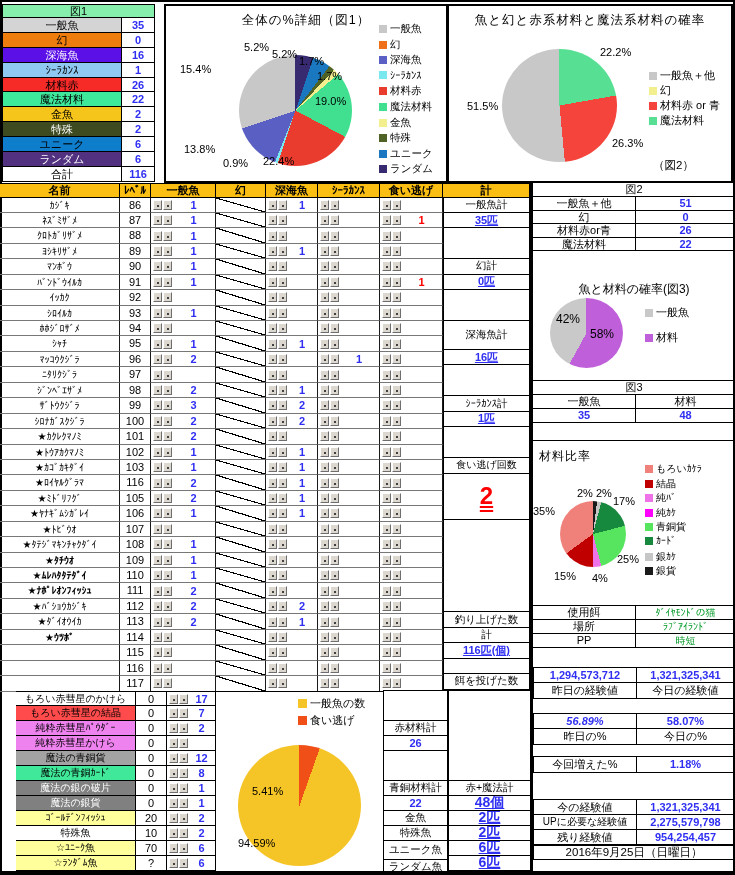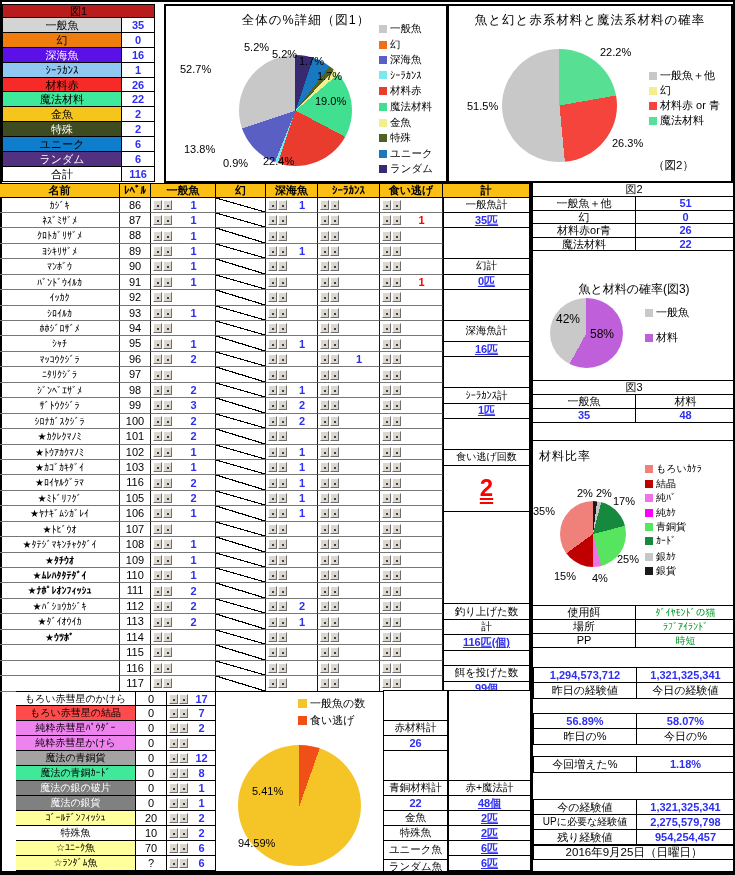--- a/index.html
+++ b/index.html
@@ -6,21 +6,21 @@
   *{box-sizing:border-box;}
   .sheet{
     position:relative;width:735px;height:875px;background:#fff;
     font-family:"Liberation Sans","DejaVu Sans",sans-serif;font-size:11px;color:#000;
     box-shadow:inset 0 0 0 2px #000;overflow:hidden;
   }
   .abs{position:absolute;}
   
   #fig1{left:2px;top:4px;width:153px;}
   #fig1 .trow{display:flex;height:14.9px;border-left:1px solid #000;}
-  #fig1 .ttl{height:14px;border:1px solid #000;text-align:center;font-size:11px;line-height:13px;background:#b91c1c;}
+  #fig1 .ttl{height:14px;border:1px solid #000;text-align:center;font-size:11px;line-height:13px;background:#86efac;}
   .f1l{width:119px;border-right:1px solid #000;border-bottom:1px solid #000;text-align:center;line-height:14px;font-size:11px;overflow:hidden;}
   .f1v{flex:1;border-right:1px solid #000;border-bottom:1px solid #000;text-align:center;line-height:14px;font-weight:bold;color:#2f2ff2;}
   
   .panel{border:2px solid #000;background:#fff;}
   #pie1-panel{left:164px;top:4px;width:284px;height:179px;}
   #pie2-panel{left:447px;top:4px;width:286px;height:179px;}
   .ptitle{position:absolute;left:0;right:0;top:6px;text-align:center;font-size:12.5px;letter-spacing:1px;}
   .pie{position:absolute;border-radius:50%;}
   .plabel{position:absolute;white-space:nowrap;font-size:11px;color:#000;}
   .lgitem{position:absolute;display:flex;align-items:center;gap:3px;white-space:nowrap;}
@@ -53,21 +53,21 @@
   .blv{width:31px;border-right:1px solid #000;border-bottom:1px solid #000;text-align:center;font-size:11px;line-height:14px;}
   .bcnt{flex:1;border-right:1px solid #000;border-bottom:1px solid #000;display:flex;align-items:center;padding-left:2px;}
   #btable .brow:first-child .bname,#btable .brow:first-child .blv,#btable .brow:first-child .bcnt{border-top:1px solid #000;}
   
   #bpie-panel{left:216px;top:691px;width:167px;height:180px;border-top:1px solid #000;}
   
   #bcolA{left:383px;top:691px;width:65px;}
   #bcolB{left:448px;top:691px;width:83px;}
   .bseg{border:1px solid #000;margin-top:-1px;display:flex;align-items:center;justify-content:center;text-align:center;background:#fff;font-size:10.5px;overflow:hidden;}
   .bseg.bv{color:#2f2ff2;font-weight:bold;font-size:11px;}
-  .bseg.bvu{color:#2f2ff2;font-weight:bold;font-size:11px;text-decoration:underline;}
+  .bseg.bvu{color:#2f2ff2;font-weight:bold;font-size:14px;text-decoration:underline;}
   
   #rpanel{left:530px;top:183px;width:205px;height:692px;border-left:3px solid #000;}
   .rrow{display:flex;border-bottom:1px solid #000;}
   .rl{width:103px;border-right:1px solid #000;text-align:center;overflow:hidden;}
   .rv2{flex:1;text-align:center;font-weight:bold;color:#2f2ff2;overflow:hidden;}
   #fig2-tbl{left:0;top:0;width:202px;}
   #fig2-tbl .ttl,#fig3-tbl .ttl{height:14px;border-bottom:1px solid #000;text-align:center;font-size:11px;line-height:13px;}
   #fig2-tbl .rrow{height:13.5px;line-height:12.5px;font-size:11px;}
   #pie3-box{left:0;top:68px;width:202px;height:130px;border-bottom:1px solid #000;}
   #fig3-tbl{left:0;top:198px;width:202px;}
@@ -141,21 +141,21 @@
     <div class="ptitle">全体の%詳細（図1）</div>
     <div class="pie" id="pie1" style="left: 73px; top: 49px; width: 113px; height: 111px; background: conic-gradient(rgb(56, 42, 112) 0deg, rgb(56, 42, 112) 18.7013deg, rgb(26, 120, 192) 18.7013deg, rgb(26, 120, 192) 37.4026deg, rgb(79, 98, 38) 37.4026deg, rgb(79, 98, 38) 43.5165deg, rgb(243, 239, 142) 43.5165deg, rgb(243, 239, 142) 49.6304deg, rgb(65, 224, 145) 49.6304deg, rgb(65, 224, 145) 117.962deg, rgb(233, 59, 46) 117.962deg, rgb(233, 59, 46) 198.521deg, rgb(121, 233, 239) 198.521deg, rgb(121, 233, 239) 201.758deg, rgb(90, 95, 196) 201.758deg, rgb(90, 95, 196) 251.389deg, rgb(200, 200, 200) 251.389deg, rgb(200, 200, 200) 360deg);"></div>
   <div class="plabel" style="left: 78px; top: 35px; font-size: 11px;">5.2%</div>
       <div class="plabel" style="left: 106px; top: 42px; font-size: 11px;">5.2%</div>
       <div class="plabel" style="left: 133px; top: 49px; font-size: 11px;">1.7%</div>
       <div class="plabel" style="left: 151px; top: 64px; font-size: 11px;">1.7%</div>
       <div class="plabel" style="left: 149px; top: 89px; font-size: 11px;">19.0%</div>
       <div class="plabel" style="left: 97px; top: 149px; font-size: 11px;">22.4%</div>
       <div class="plabel" style="left: 57px; top: 151px; font-size: 11px;">0.9%</div>
       <div class="plabel" style="left: 18px; top: 137px; font-size: 11px;">13.8%</div>
-      <div class="plabel" style="left: 14px; top: 57px; font-size: 11px;">52.7%</div>
+      <div class="plabel" style="left: 14px; top: 57px; font-size: 11px;">15.4%</div>
       <div class="lgitem" style="left: 213px; top: 16px; font-size: 10.5px;">
         <div class="lgsq" style="background: rgb(200, 200, 200); height: 8px; width: 8px;"></div>
         <div class="lgtx">一般魚</div>
       </div>
       <div class="lgitem" style="left: 213px; top: 31.6px; font-size: 10.5px;">
         <div class="lgsq" style="background: rgb(239, 112, 24); height: 8px; width: 8px;"></div>
         <div class="lgtx">幻</div>
       </div>
       <div class="lgitem" style="left: 213px; top: 47.2px; font-size: 10.5px;">
         <div class="lgsq" style="background: rgb(90, 95, 196); height: 8px; width: 8px;"></div>
@@ -1284,21 +1284,21 @@
         </div>
       </div>
     </div>
   <div id="kei" class="abs">
       <div class="kseg lbl" style="height: 16.4375px;">一般魚計</div>
       <div class="kseg bvu" style="height: 16.4375px;">35匹</div>
       <div class="kseg " style="height: 31.875px;"></div>
       <div class="kseg lbl" style="height: 16.4375px;">幻計</div>
       <div class="kseg bvu" style="height: 16.4375px;">0匹</div>
       <div class="kseg " style="height: 31.875px;"></div>
-      <div class="kseg lbl" style="height: 22px;">深海魚計</div>
+      <div class="kseg lbl" style="height: 30px;">深海魚計</div>
       <div class="kseg bvu" style="height: 16.4375px;">16匹</div>
       <div class="kseg " style="height: 31.875px;"></div>
       <div class="kseg lbl" style="height: 16.4375px;">ｼｰﾗｶﾝｽ計</div>
       <div class="kseg bvu" style="height: 16.4375px;">1匹</div>
       <div class="kseg " style="height: 31.875px;"></div>
       <div class="kseg lbl-sm" style="height: 16.4375px;">食い逃げ回数</div>
       <div class="kseg big-red" style="height: 47.3125px;">2</div>
       <div class="kseg " style="height: 93.625px;"></div>
       <div class="kseg lbl" style="height: 16.4375px;">釣り上げた数</div>
       <div class="kseg lbl" style="height: 16.4375px;">計</div>
@@ -1587,21 +1587,21 @@
             <div class="rl" style="color: rgb(47, 47, 242); font-weight: bold;">1,294,573,712</div>
             <div class="rv2">1,321,325,341</div>
           </div>
           <div class="rrow" style="border-bottom: none;">
             <div class="rl">昨日の経験値</div>
             <div class="rv2" style="color: rgb(0, 0, 0); font-weight: normal;">今日の経験値</div>
           </div>
         </div>
         <div class="expgrp" style="top: 530px;">
           <div class="rrow" style="border-bottom: 1px solid rgb(0, 0, 0);">
-            <div class="rl" style="color: rgb(47, 47, 242); font-weight: bold;">56.89%</div>
+            <div class="rl" style="color: rgb(47, 47, 242); font-weight: bold; font-style: italic;">56.89%</div>
             <div class="rv2">58.07%</div>
           </div>
           <div class="rrow" style="border-bottom: none;">
             <div class="rl">昨日の%</div>
             <div class="rv2" style="color: rgb(0, 0, 0); font-weight: normal;">今日の%</div>
           </div>
         </div>
         <div class="expgrp" style="top: 573px;">
           <div class="rrow" style="border-bottom: none;">
             <div class="rl">今回増えた%</div>

